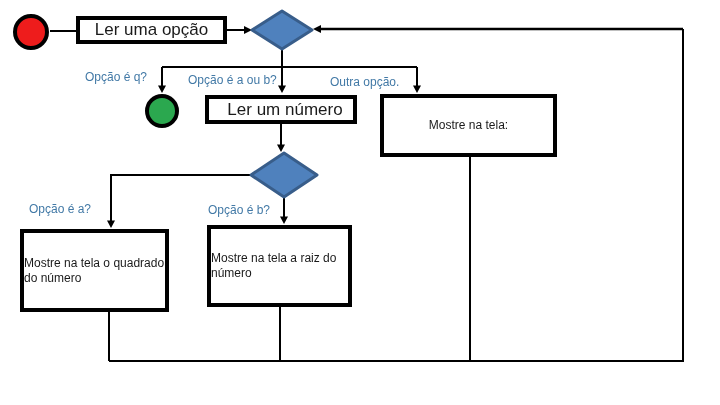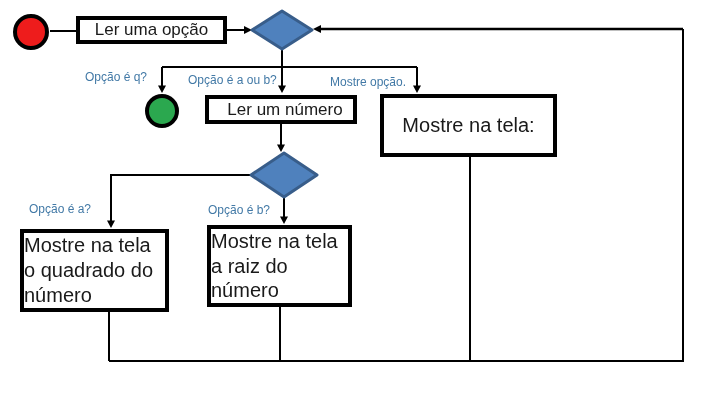--- a/index.html
+++ b/index.html
@@ -55,21 +55,21 @@
     background:var(--background,#fff);
     display:flex;
     flex-direction:column;
     align-items:center;
     justify-content:center;
     text-align:left;
     color:#1a1a1a;
     line-height:1.24;
   }
   .box.f17{font-size:17px;}
-  .box.f16{font-size:20px;}
+  .box.f16{font-size:12px;}
   .branch-label{
     position:absolute;
     color:var(--branch_label,#4279a6);
     font-size:12px;
     white-space:nowrap;
   }
 </style>
 </head>
 <body>
 
@@ -134,19 +134,19 @@
   </div>
 
   <div class="box f16" style="left:207px;top:225px;width:145px;height:82px;">
     <span>Mostre na tela a raiz do número</span>
   </div>
 
   <div class="branch-label" style="left:85px;top:70px;">Opção é q?</div>
 
   <div class="branch-label" style="left:188px;top:73px;">Opção é a ou b?</div>
 
-  <div class="branch-label" style="left:330px;top:75px;">Mostre opção.</div>
+  <div class="branch-label" style="left:330px;top:75px;">Outra opção.</div>
 
   <div class="branch-label" style="left:29px;top:202px;">Opção é a?</div>
 
   <div class="branch-label" style="left:208px;top:203px;">Opção é b?</div>
 
 </div>
 
 </body></html>

